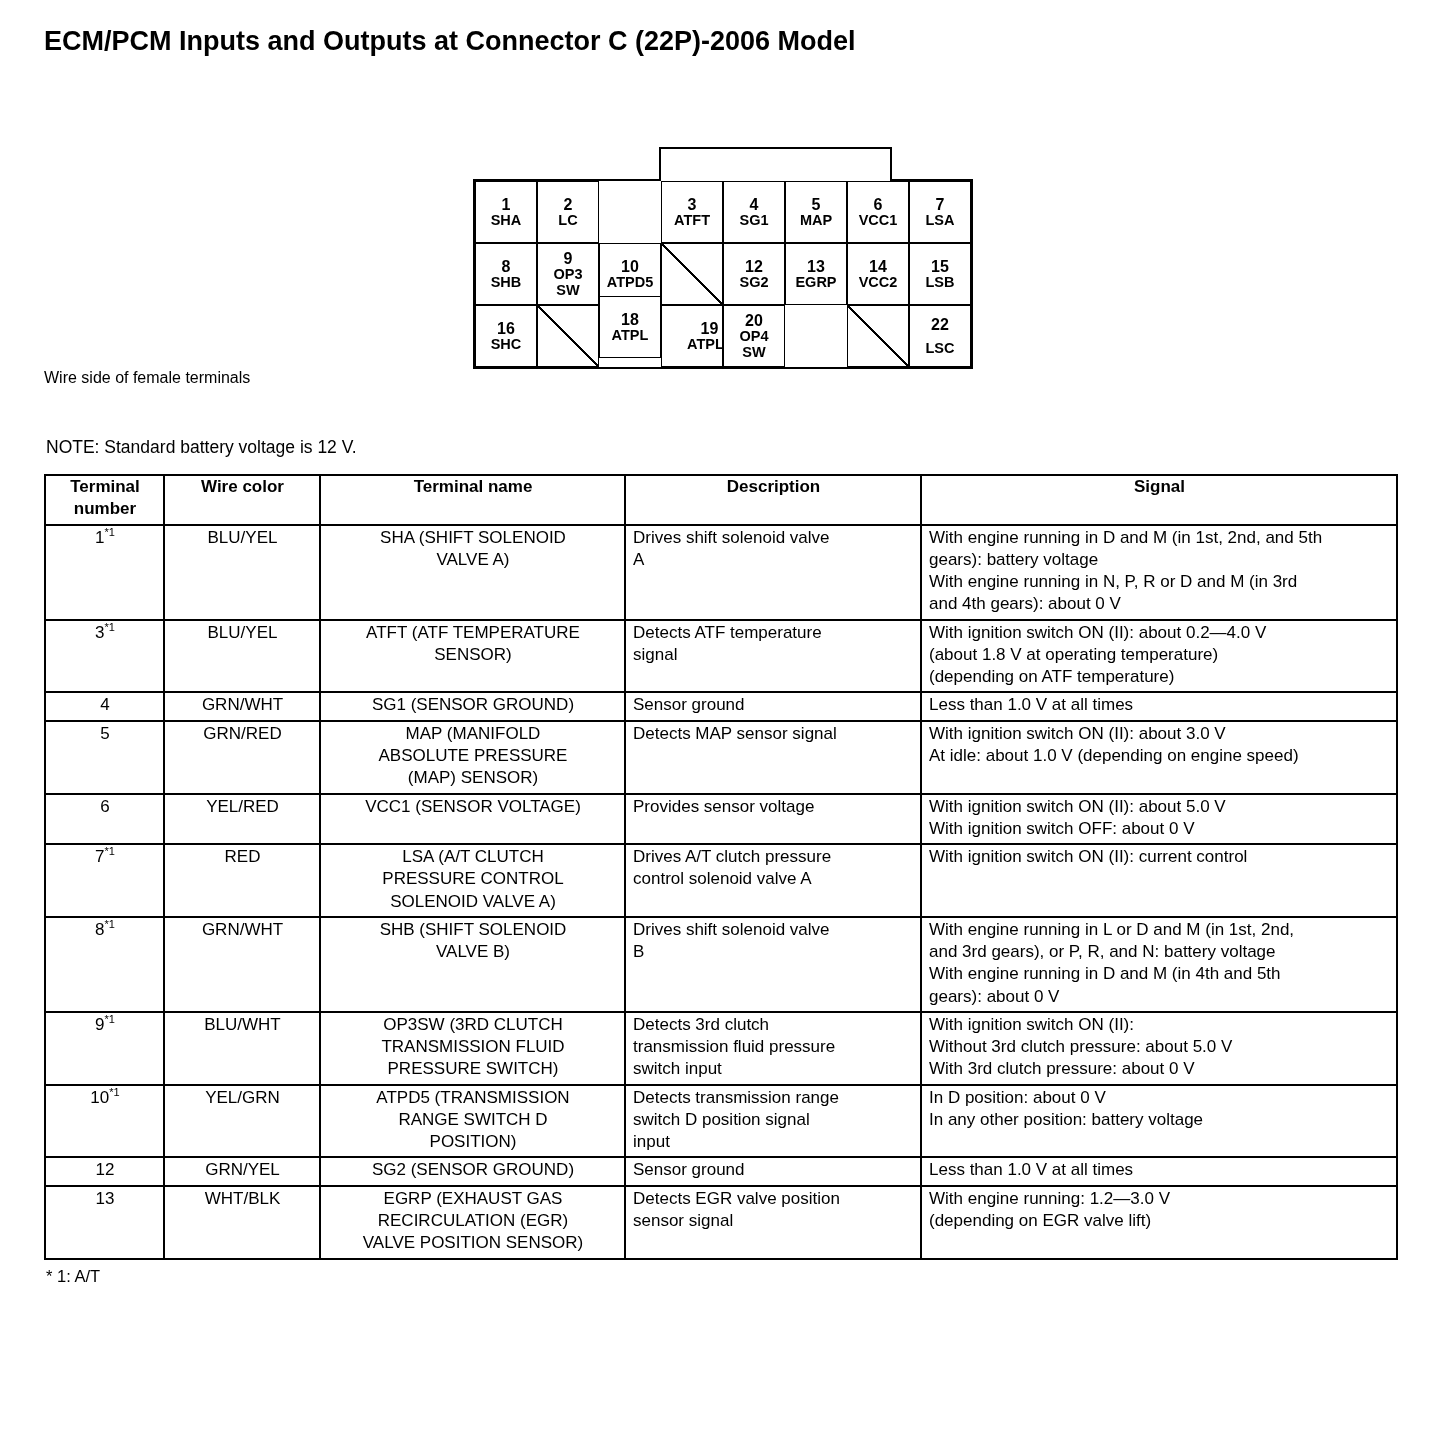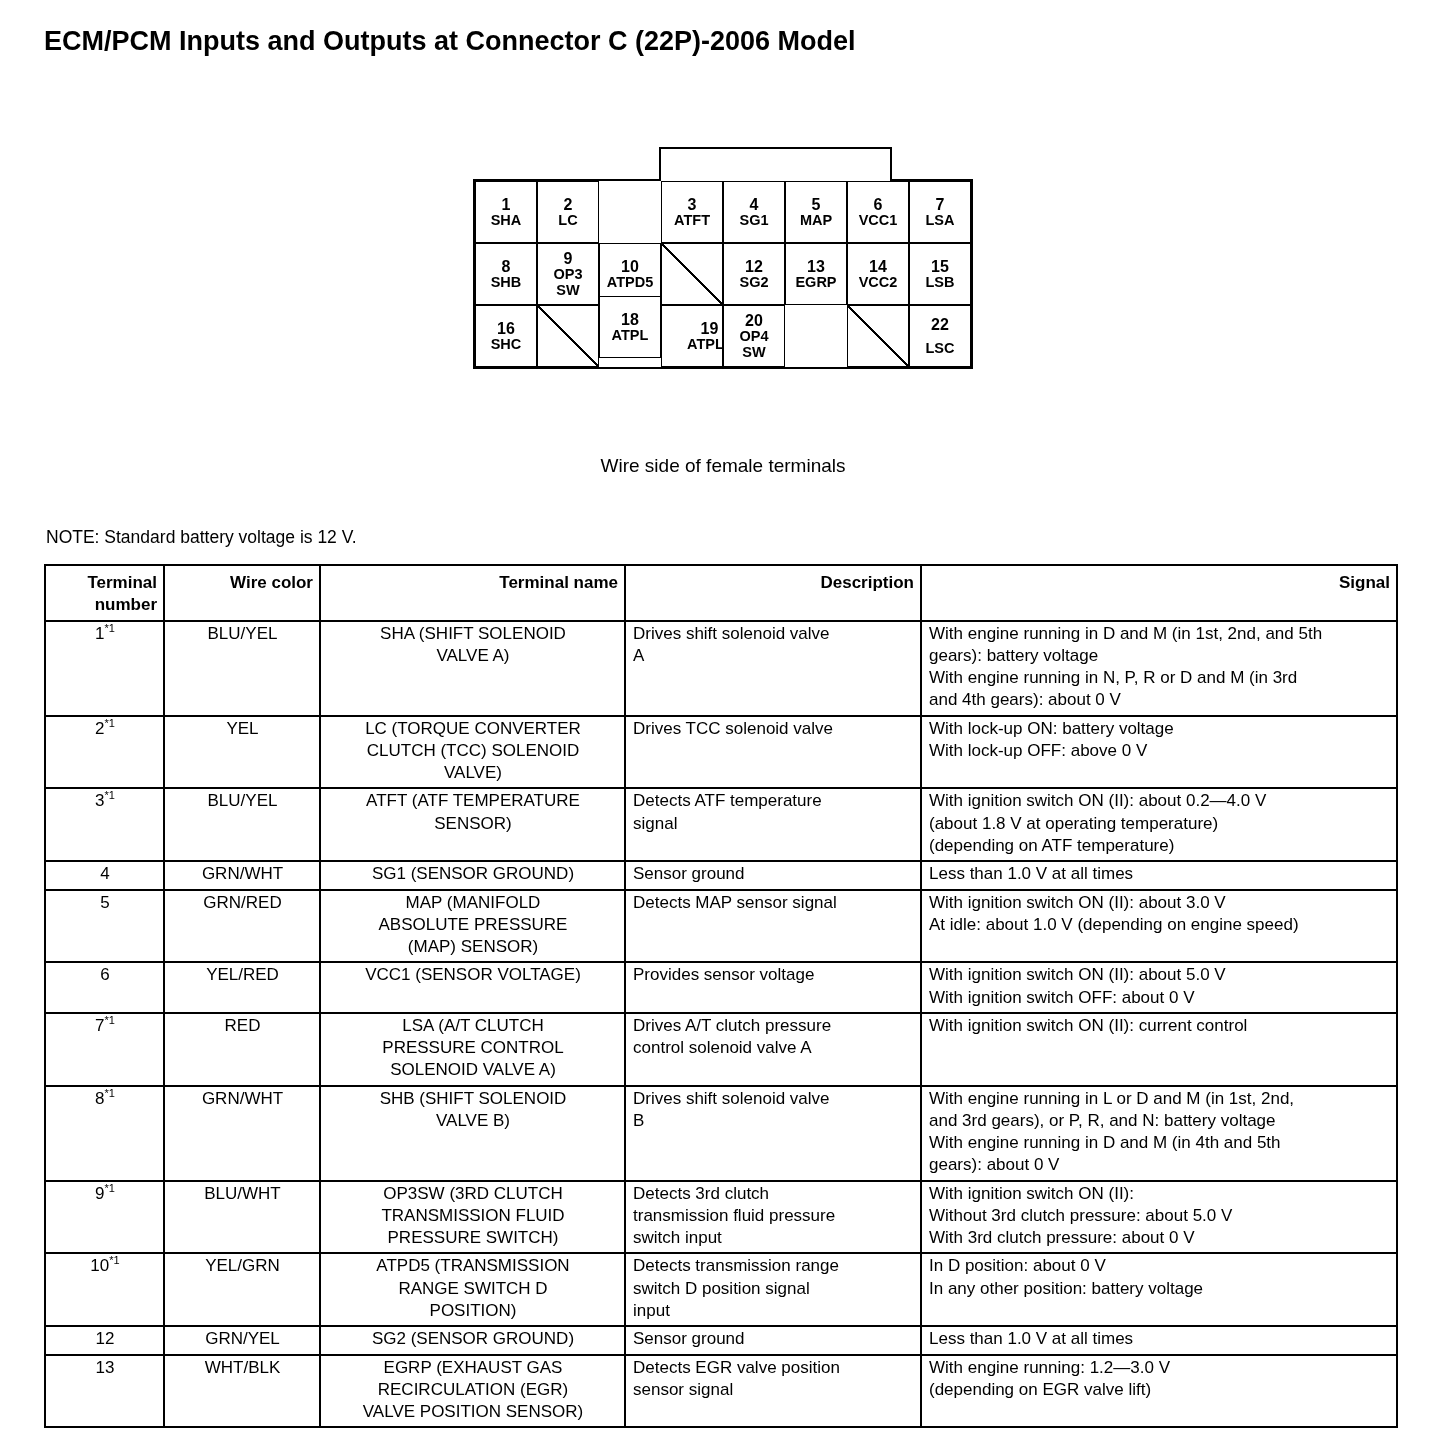--- a/index.html
+++ b/index.html
@@ -74,23 +74,22 @@
     font-size: 16px;
     line-height: 1.08;
   }
   .plabel {
     font-weight: 700;
     font-size: 14.5px;
     line-height: 1.08;
     white-space: pre-line;
   }
   .caption {
-    margin-top: 86px;
-    text-align: center;
-    font-size: 19px;
+    text-align: left;
+    font-size: 16px;
   }
   .note {
     margin: 50px 0 0 2px;
     font-size: 17.5px;
   }
 
   
   table.io {
     margin-top: 16px;
     border-collapse: collapse;
@@ -102,23 +101,23 @@
     border: 2px solid #000;
     vertical-align: top;
     padding: 1px 6px 3px 7px;
     font-size: 17px;
     line-height: 1.31;
     white-space: pre-line;
     overflow: hidden;
   }
   table.io th {
     font-weight: 700;
-    text-align: right;
+    text-align: center;
     vertical-align: top;
-    padding-top: 6px;
+    padding-top: 0;
   }
   .c-term   { width: 104px; text-align: center; }
   .c-wire   { width: 141px; text-align: center; border-radius: 16px; }
   .c-name   { width: 290px; text-align: center; }
   .c-desc   { width: 281px; text-align: left; }
   .c-signal { text-align: left; }
   td.c-term sup {
     font-size: 11px;
     vertical-align: super;
     line-height: 0;
@@ -246,30 +245,20 @@
           <td class="c-name">SHA (SHIFT SOLENOID
 VALVE A)</td>
           <td class="c-desc">Drives shift solenoid valve
 A</td>
           <td class="c-signal">With engine running in D and M (in 1st, 2nd, and 5th
 gears): battery voltage
 With engine running in N, P, R or D and M (in 3rd
 and 4th gears): about 0 V</td>
         </tr>
         <tr>
-          <td class="c-term"><span>2</span><sup>*1</sup></td>
-          <td class="c-wire">YEL</td>
-          <td class="c-name">LC (TORQUE CONVERTER
-CLUTCH (TCC) SOLENOID
-VALVE)</td>
-          <td class="c-desc">Drives TCC solenoid valve</td>
-          <td class="c-signal">With lock-up ON: battery voltage
-With lock-up OFF: above 0 V</td>
-        </tr>
-        <tr>
           <td class="c-term"><span>3</span><sup>*1</sup></td>
           <td class="c-wire">BLU/YEL</td>
           <td class="c-name">ATFT (ATF TEMPERATURE
 SENSOR)</td>
           <td class="c-desc">Detects ATF temperature
 signal</td>
           <td class="c-signal">With ignition switch ON (II): about 0.2—4.0 V
 (about 1.8 V at operating temperature)
 (depending on ATF temperature)</td>
         </tr>

